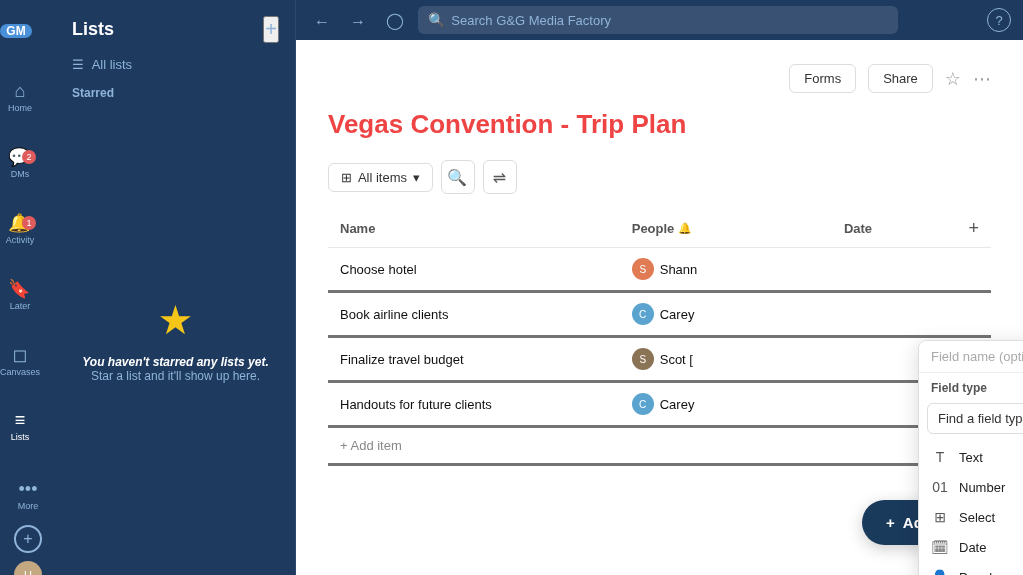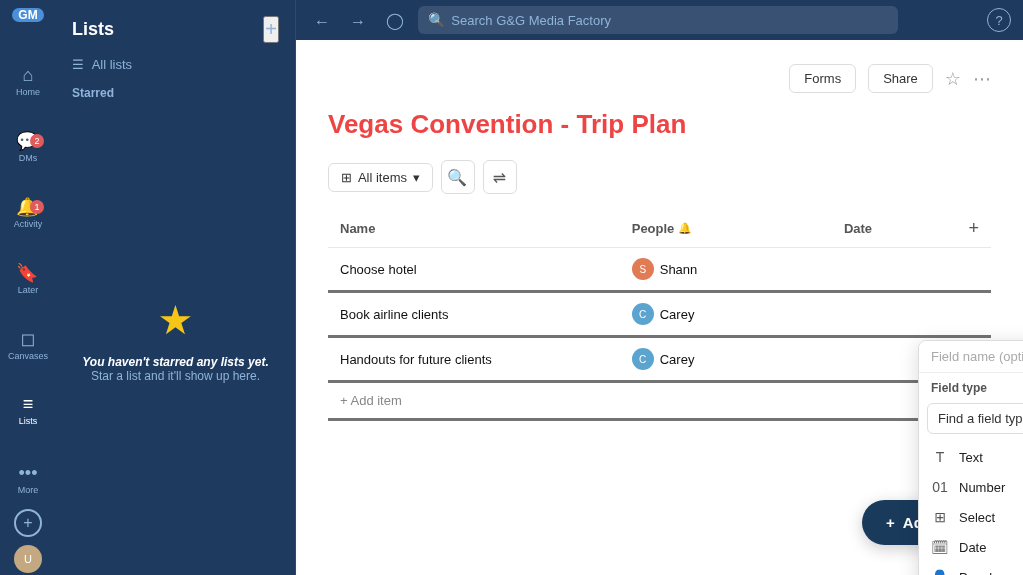--- a/index.html
+++ b/index.html
@@ -4,22 +4,21 @@
   <style>
     * { box-sizing: border-box; margin: 0; padding: 0; }
     body { font-family: -apple-system, BlinkMacSystemFont, 'Segoe UI', sans-serif; font-size: 14px; background: #fff; display: flex; height: 575px; overflow: hidden; }
 
     
     .sidebar {
       width: 56px;
       background: #1e3a5f;
       display: flex;
       flex-direction: column;
-      align-items: center;
-      padding: 8px 0;
+      padding: 24px 0;
       flex-shrink: 0;
       gap: 31px;
     }
     .avatar-gm {
       width: 32px; height: 32px; border-radius: 8px;
       background: #4a90d9; color: #fff; font-size: 12px; font-weight: 700;
       display: flex; align-items: center; justify-content: center; margin-bottom: 12px;
     }
     .sidebar-icon {
       width: 40px; height: 40px; display: flex; flex-direction: column; align-items: center; justify-content: center;
@@ -317,20 +316,30 @@
     <td>Book airline clients</td>
     <td>
       <div class="people-cell">
         <div class="person-avatar" style="background:#5ba4cf">C</div>
         <span>Carey</span>
       </div>
     </td>
     <td></td>
   </tr>
             <tr>
+    <td>Finalize travel budget</td>
+    <td>
+      <div class="people-cell">
+        <div class="person-avatar" style="background:#8b7355">S</div>
+        <span>Scot [</span>
+      </div>
+    </td>
+    <td></td>
+  </tr>
+            <tr>
     <td>Handouts for future clients</td>
     <td>
       <div class="people-cell">
         <div class="person-avatar" style="background:#5ba4cf">C</div>
         <span>Carey</span>
       </div>
     </td>
     <td></td>
   </tr>
             <tr class="add-item-row">

